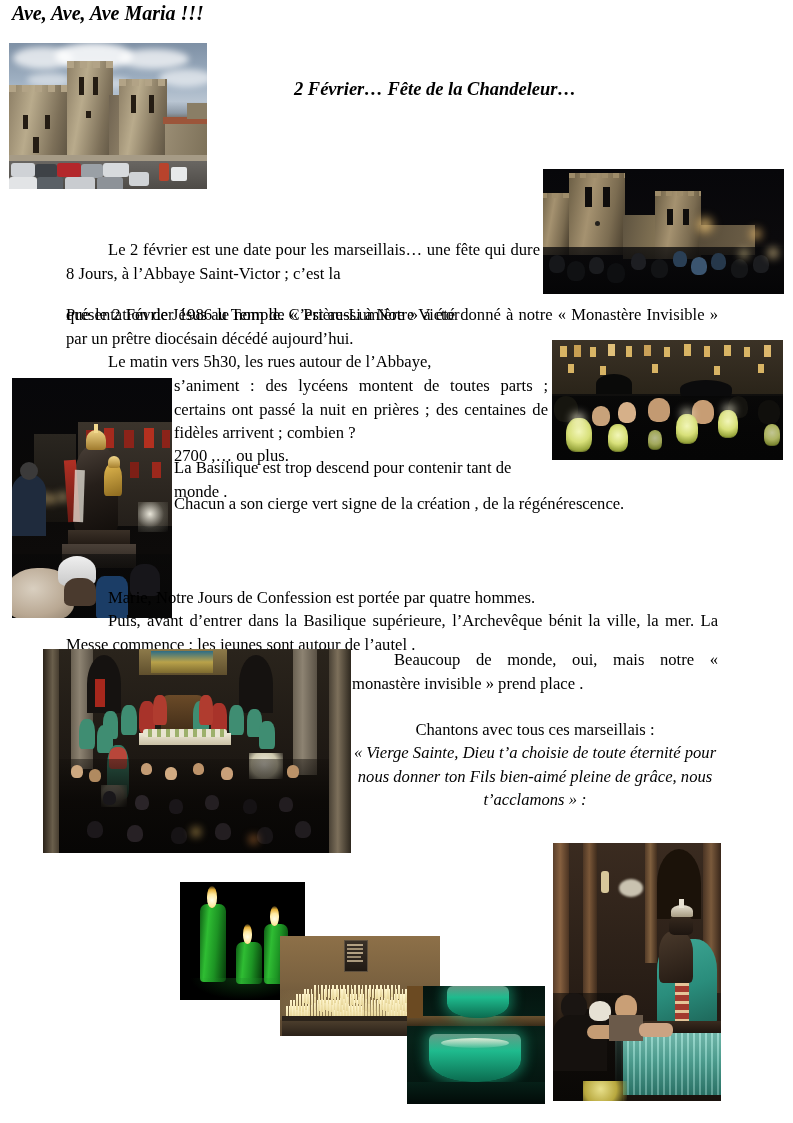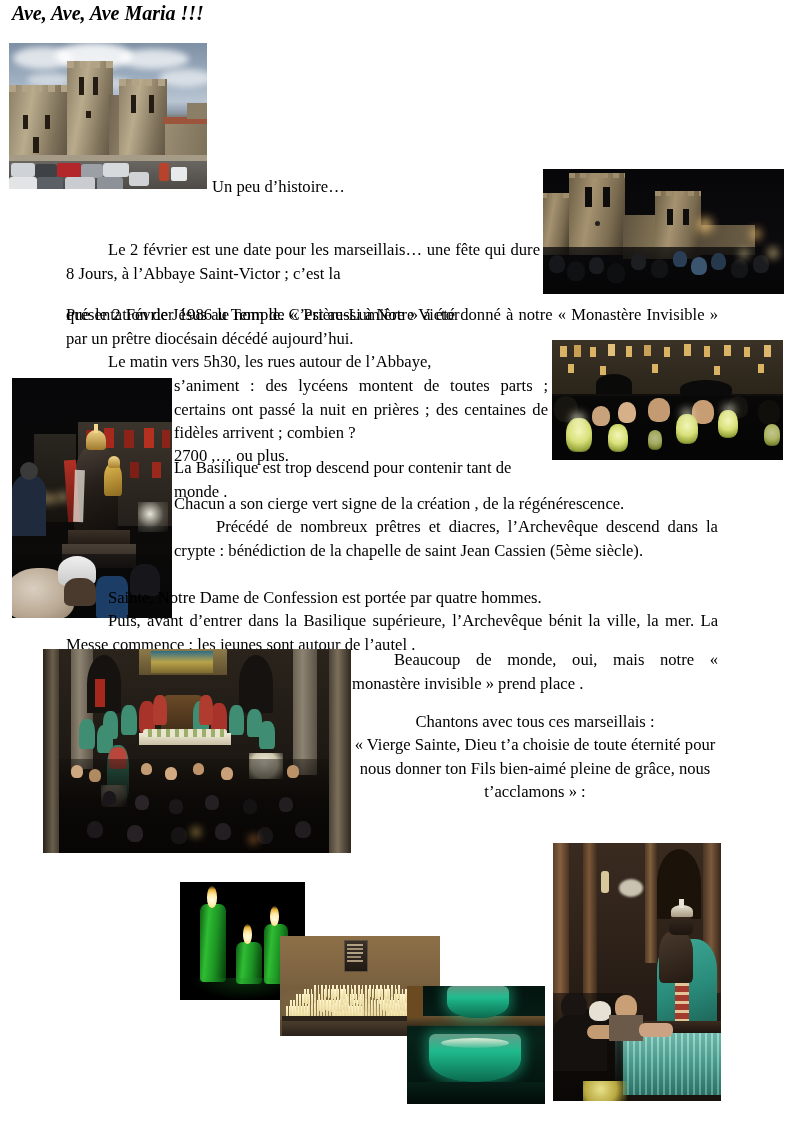--- a/index.html
+++ b/index.html
@@ -20,23 +20,23 @@
     font-size:18.5px;line-height:26px;
   }
   .para{
     position:absolute;
     font-size:16.6px;
     line-height:23.6px;
     text-align:justify;
     text-justify:inter-word;
   }
   .nojust{text-align:left;}
-  .center{text-align:center;}
+  .center{text-align:center;margin-top:8px;}
   .indent{text-indent:42px;}
-  .ital{}
+  .ital{font-style:italic;}
 
   #t-histoire{left:212px;top:175px;width:330px;}
   #t-p1{left:66px;top:238px;width:474px;}
   #t-p2{left:66px;top:303px;width:652px;}
   #t-p3{left:66px;top:350px;width:478px;}
   #t-p4{left:174px;top:374px;width:374px;}
   #t-p5{left:174px;top:444px;width:374px;}
   #t-p6{left:174px;top:456px;width:376px;}
   #t-p7{left:174px;top:492px;width:500px;}
   #t-p8{left:174px;top:515px;width:544px;}
@@ -170,20 +170,21 @@
     <div class="carrow" style="left:0px;top:134px;width:28px;background:#e2e4e6;"></div>
     <div class="carrow" style="left:28px;top:134px;width:26px;background:#5a6066;"></div>
     <div class="carrow" style="left:56px;top:134px;width:30px;background:#c9ccd0;"></div>
     <div class="carrow" style="left:88px;top:134px;width:26px;background:#8d9298;"></div>
     <div class="carrow" style="left:120px;top:129px;width:20px;background:#d0d3d6;"></div>
     <div style="position:absolute;left:150px;top:120px;width:10px;height:18px;background:#b8432c;border-radius:2px;"></div>
     <div style="position:absolute;left:162px;top:124px;width:16px;height:14px;background:#e7e9ea;border-radius:2px;"></div>
   </div>
 
   <div class="title">
+    <div>2 Février… Fête de la Chandeleur…</div>
   </div>
 
   <div class="photo" id="ph-abbey-night">
     <div class="ntower" style="left:-2px;top:24px;width:28px;height:62px;">
       <div class="ncrenel"></div>
     </div>
     <div class="ntower" style="left:26px;top:4px;width:56px;height:82px;">
       <div class="ncrenel"></div>
       <div class="slit" style="left:16px;top:14px;width:7px;height:20px;background:#0f0d0c;"></div>
       <div class="slit" style="left:34px;top:14px;width:7px;height:20px;background:#0f0d0c;"></div>
@@ -208,21 +209,20 @@
     <div class="head" style="left:108px;top:90px;width:17px;height:19px;background:#121315;"></div>
     <div class="head" style="left:130px;top:82px;width:14px;height:16px;background:#2a3f55;"></div>
     <div class="head" style="left:148px;top:88px;width:16px;height:18px;background:#3b5570;"></div>
     <div class="head" style="left:168px;top:84px;width:15px;height:17px;background:#26384b;"></div>
     <div class="head" style="left:188px;top:90px;width:17px;height:19px;background:#141517;"></div>
     <div class="head" style="left:210px;top:86px;width:16px;height:18px;background:#1b1c1f;"></div>
     <div class="glow" style="left:196px;top:80px;width:10px;height:10px;background:radial-gradient(circle,#ffe9a8,rgba(255,200,100,0));"></div>
     <div class="glow" style="left:224px;top:78px;width:12px;height:12px;background:radial-gradient(circle,#ffe0a0,rgba(255,190,90,0));"></div>
   </div>
 
-  <div class="para nojust" id="t-histoire">Un peu d’histoire…</div>
   <div class="para indent" id="t-p1">Le 2 février  est une date pour les marseillais… une fête qui dure 8 Jours, à l’Abbaye Saint-Victor ; c’est la</div>
   <div class="para nojust" id="t-p2">Présentation de Jésus au Temple. C’est aussi à Notre Victor</div>
   <div class="para" id="t-p9" style="top:303px;">que le 2 Février 1986 le nom de « Prière-Lumière » a été donné à notre « Monastère Invisible » par un prêtre diocésain décédé aujourd’hui.</div>
   <div class="para indent" id="t-p3">Le matin vers 5h30, les rues autour de l’Abbaye,</div>
   <div class="para" id="t-p4">s’animent : des lycéens montent de toutes parts ; certains ont passé la nuit en prières ; des centaines de fidèles arrivent ; combien ?</div>
   <div class="para nojust" id="t-p5">2700 ,… ou plus.</div>
 
   <div class="photo" id="ph-crowd-candles">
     <div class="bldg" style="left:0;top:0;width:241px;height:54px;"></div>
     <div class="win" style="left:8px;top:6px;width:7px;height:11px;"></div>
@@ -306,22 +306,21 @@
     <div style="position:absolute;left:46px;top:178px;width:38px;height:30px;background:linear-gradient(180deg,#efefef,#c9c9c9);border-radius:50% 50% 24% 24%;"></div>
     <div style="position:absolute;left:52px;top:200px;width:32px;height:28px;background:#4a3a2e;border-radius:42% 42% 20% 20%;"></div>
     <div style="position:absolute;left:84px;top:198px;width:32px;height:42px;background:#1b3d66;border-radius:26% 26% 8% 8%;"></div>
     <div style="position:absolute;left:118px;top:186px;width:30px;height:32px;background:#17161a;border-radius:44% 44% 18% 18%;"></div>
     <div style="position:absolute;left:0px;top:96px;width:34px;height:62px;background:#1f2b3d;border-radius:18px 18px 0 0;"></div>
     <div style="position:absolute;left:8px;top:84px;width:18px;height:18px;background:#3b3a3a;border-radius:50%;"></div>
   </div>
 
   <div class="para nojust" id="t-p6">La Basilique est trop descend pour contenir tant de monde .</div>
   <div class="para nojust" id="t-p7">Chacun a son cierge vert signe de la création , de la régénérescence.</div>
-  <div class="para indent" id="t-p8">Précédé de nombreux prêtres et diacres, l’Archevêque descend dans la crypte : bénédiction de la chapelle de saint Jean Cassien (5ème siècle).</div>
-  <div class="para indent nojust" id="t-p10">Sainte, Notre Dame de Confession est portée par quatre hommes.</div>
+  <div class="para indent nojust" id="t-p10">Marie, Notre Jours de Confession est portée par quatre hommes.</div>
   <div class="para indent" style="left:66px;top:609px;width:652px;">Puis, avant d’entrer dans la Basilique supérieure, l’Archevêque bénit la ville, la mer. La Messe commence ; les jeunes sont autour de l’autel .</div>
 
   <div class="photo" id="ph-basilica">
 
     <div class="pier" style="left:0px;top:0px;width:16px;height:204px;background:linear-gradient(90deg,#2a2219,#6a5f4c 60%,#463d30);"></div>
     <div class="pier" style="left:286px;top:0px;width:22px;height:204px;background:linear-gradient(90deg,#4a4236,#7d705b 40%,#2d271e);"></div>
     <div class="pier" style="left:28px;top:0px;width:22px;height:120px;"></div>
     <div class="pier" style="left:250px;top:0px;width:24px;height:126px;"></div>
 
     <div class="arch" style="left:44px;top:6px;width:34px;height:58px;"></div>

